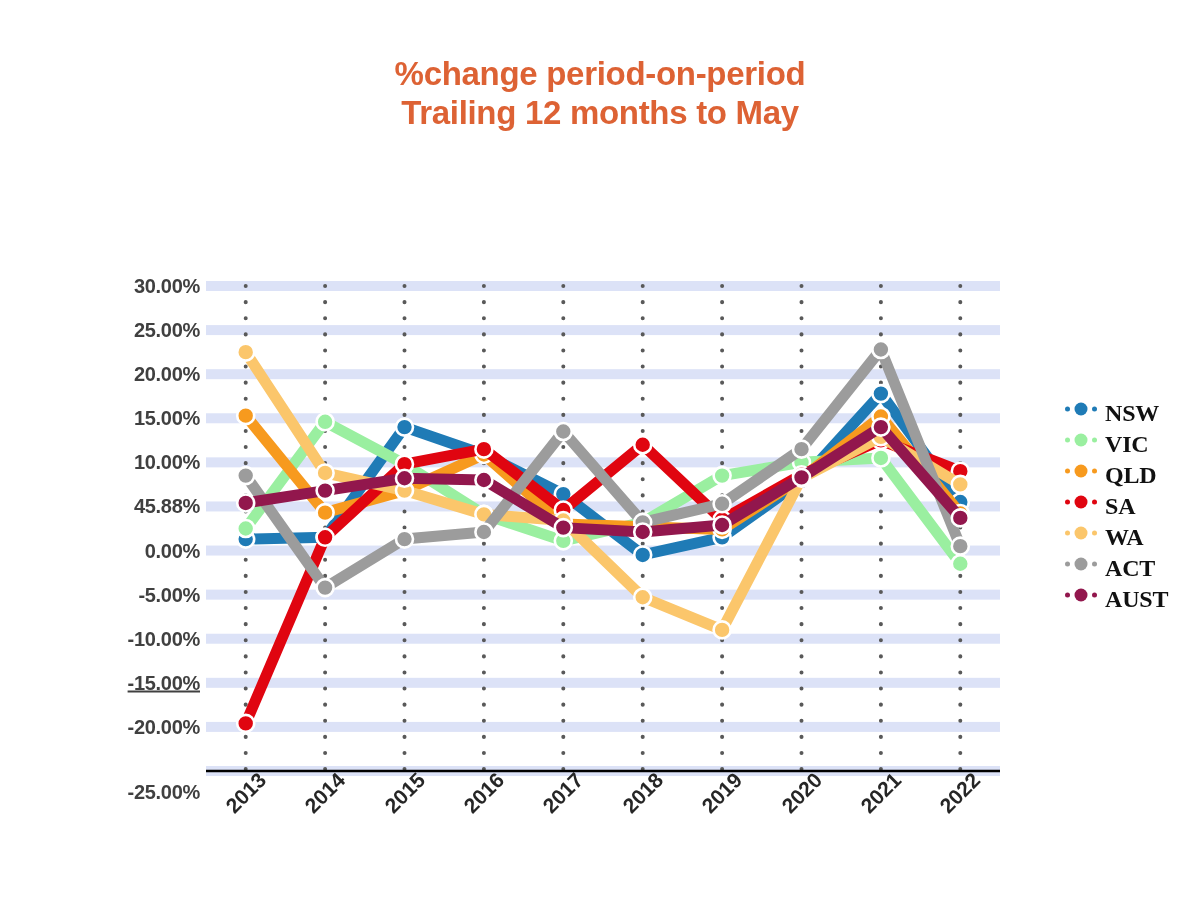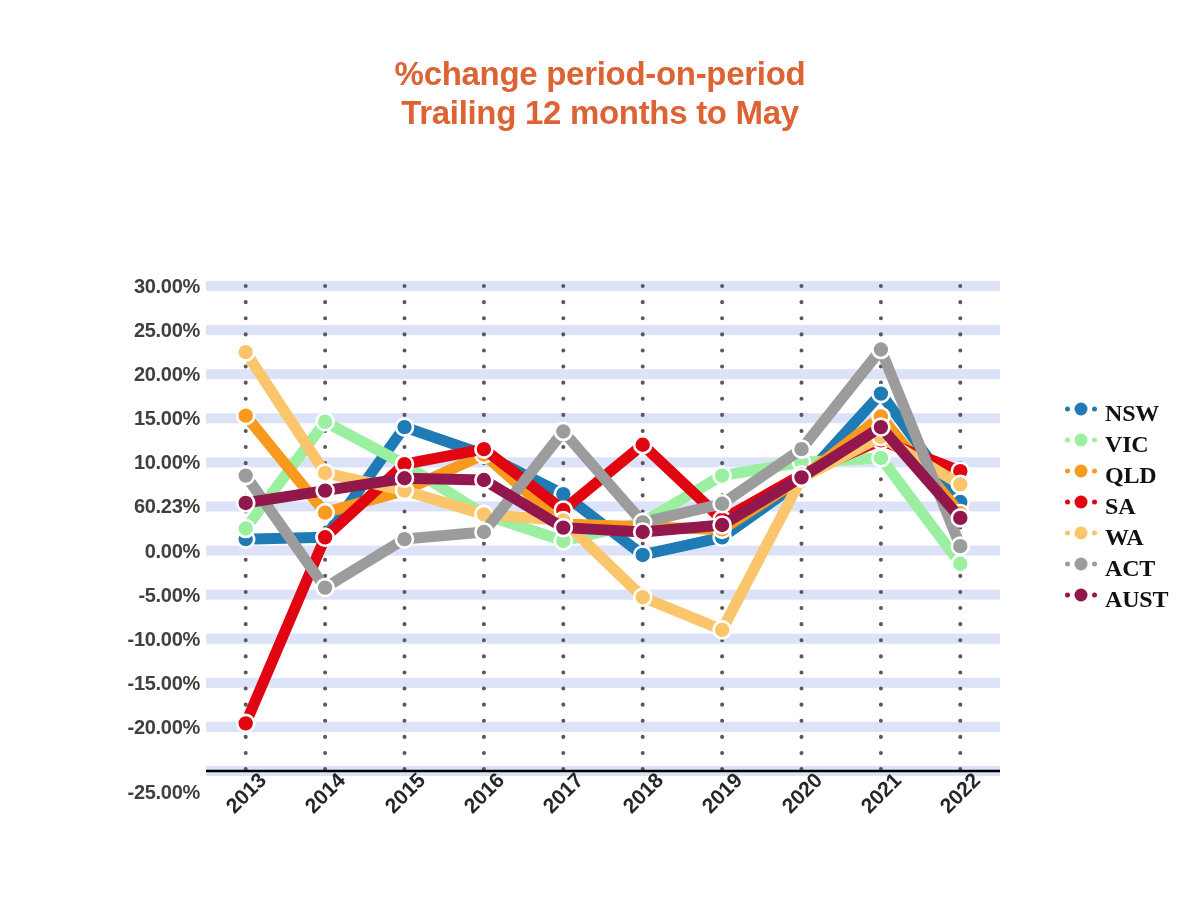--- a/index.html
+++ b/index.html
@@ -155,25 +155,25 @@
     <div class="title-sub">%change period-on-period</div>
     <div class="title-sub">Trailing 12 months to May</div>
   </div>
 
   <div id="y-axis-labels">
       <div class="y-tick-label" style="top: 0px; margin-left: 16px;">30.00%</div>
       <div class="y-tick-label" style="top: 44.0909px;">25.00%</div>
       <div class="y-tick-label" style="top: 88.1818px; margin-left: 32px;">20.00%</div>
       <div class="y-tick-label" style="top: 132.273px;">15.00%</div>
       <div class="y-tick-label" style="top: 176.364px;">10.00%</div>
-      <div class="y-tick-label" style="top: 220.455px;">60.23%</div>
+      <div class="y-tick-label" style="top: 220.455px;">45.88%</div>
       <div class="y-tick-label" style="top: 264.545px;">0.00%</div>
       <div class="y-tick-label" style="top: 308.636px;">-5.00%</div>
       <div class="y-tick-label" style="top: 352.727px;">-10.00%</div>
-      <div class="y-tick-label" style="top: 396.818px;">-15.00%</div>
+      <div class="y-tick-label" style="top: 396.818px; text-decoration: underline;">-15.00%</div>
       <div class="y-tick-label" style="top: 440.909px;">-20.00%</div>
       <div class="y-tick-label" style="top: 506px;">-25.00%</div>
     </div>
 
   <div id="plot-frame">
     <svg id="plot-svg" viewBox="0 0 794 485" preserveAspectRatio="none">
         <g>
           <rect x="0" y="480" width="794" height="10" fill="#DCE2F7"></rect>
           <rect x="0" y="435.9090909090909" width="794" height="10" fill="#DCE2F7"></rect>
           <rect x="0" y="391.8181818181818" width="794" height="10" fill="#DCE2F7"></rect>

